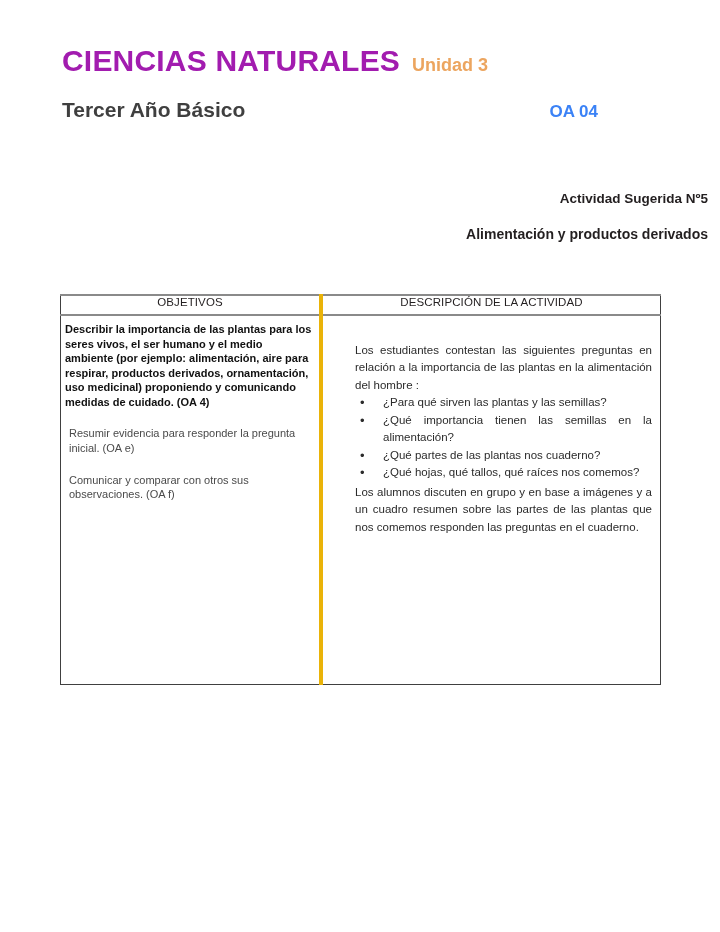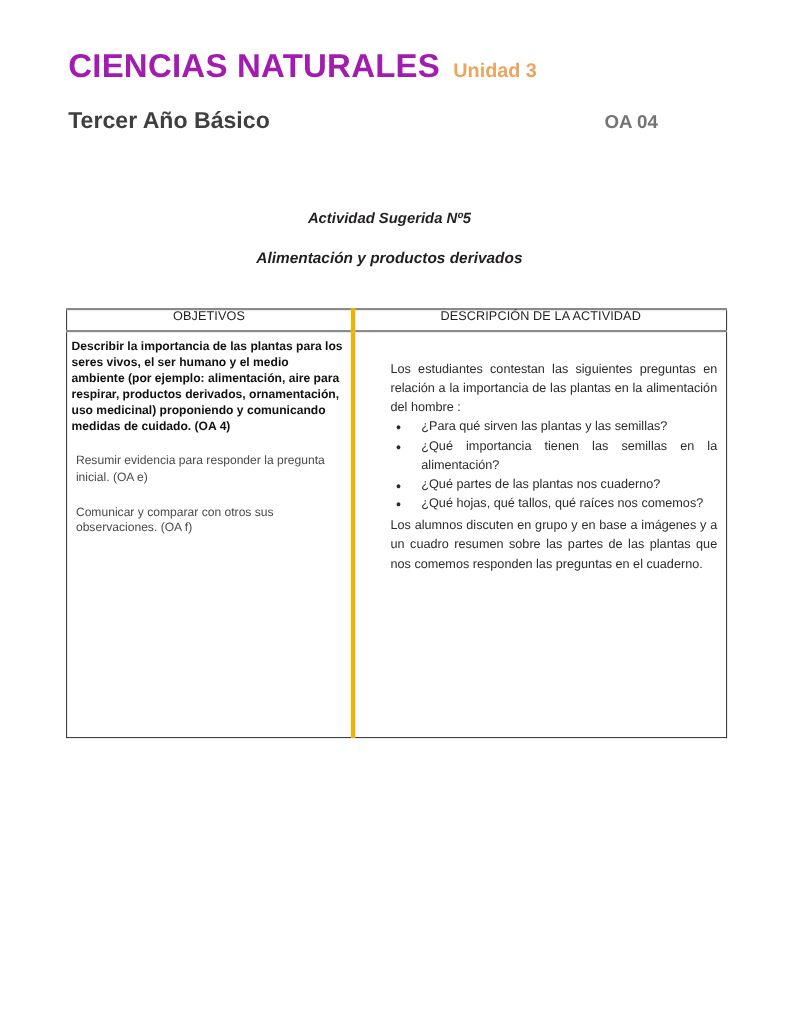--- a/index.html
+++ b/index.html
@@ -54,47 +54,46 @@
     width: 536px;
   }
   .level-title {
     font-size: 21px;
     font-weight: bold;
     color: #3f3f3f;
   }
   .oa-code {
     font-size: 17px;
     font-weight: bold;
-    color: #737373;
+    color: #3b82f6;
   }
 
   
   .activity-heading {
     position: absolute;
     left: 0;
     width: 708px;
-    text-align: center;
+    text-align: right;
     font-weight: bold;
     color: #231f20;
-    font-style: italic;
   }
   .activity-number {
     top: 191px;
     font-size: 13.5px;
   }
   .activity-name {
     top: 226px;
     font-size: 14px;
   }
 
   
   .activity-table {
     position: absolute;
     left: 60px;
-    top: 280px;
+    top: 294px;
     width: 601px;
     height: 391px;
     box-sizing: border-box;
     border-collapse: collapse;
   }
   .activity-table td,
   .activity-table th {
     vertical-align: top;
     padding: 0;
   }

